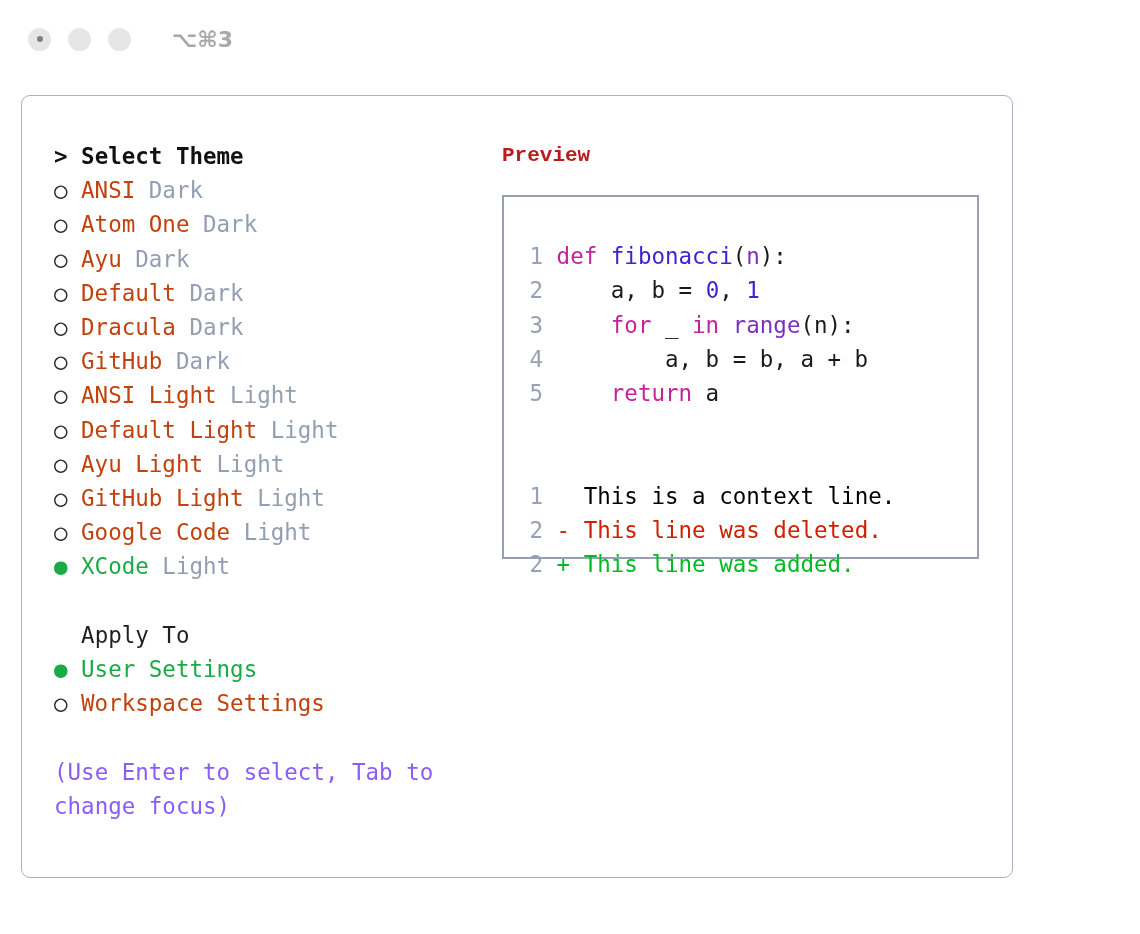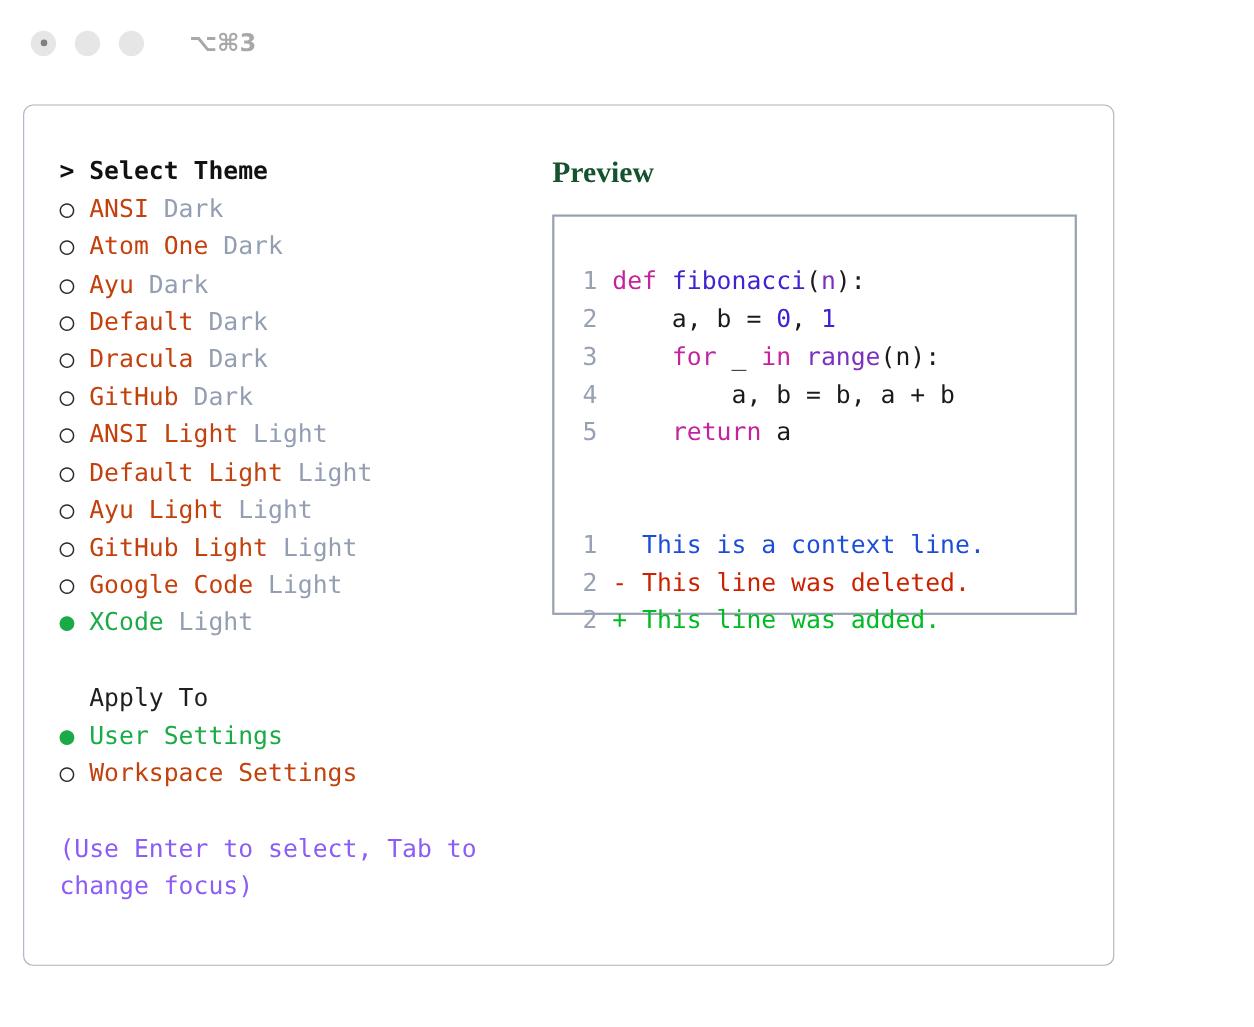--- a/index.html
+++ b/index.html
@@ -140,24 +140,24 @@
   .spacer-line { height: 34.2px; }
 
   
   .right-col {
     position: absolute;
     left: 480px;
     top: 43px;
     width: 490px;
   }
   .preview-title {
-    font-family: Liberation Serif, serif;
-    font-size: 27px;
+    font-family: Liberation Mono, monospace;
+    font-size: 21px;
     font-weight: bold;
-    color: #14532d;
+    color: #b91c1c;
     line-height: 34.2px;
   }
   .preview-box {
     margin-top: 22px;
     width: 477px;
     height: 364px;
     border: 2px solid #96a0b2;
     box-sizing: border-box;
     background: #ffffff;
     padding: 42px 0 0 12px;
@@ -178,21 +178,21 @@
   }
 
   
   .tok-kw      { color: #c4239b; }
   .tok-fn      { color: #3d23d4; }
   .tok-param   { color: #7b2fbe; }
   .tok-builtin { color: #7b2fbe; }
   .tok-num     { color: #3d23d4; }
   .tok-plain   { color: #1a1a1a; }
 
-  .diff-ctx { color: #1d4ed8; }
+  .diff-ctx { color: #000000; }
   .diff-del { color: #cc2200; }
   .diff-add { color: #00bb22; }
 
   .code-gap { height: 34.2px; }
 </style>
 </head>
 <body>
 
 <div class="screen">
 

